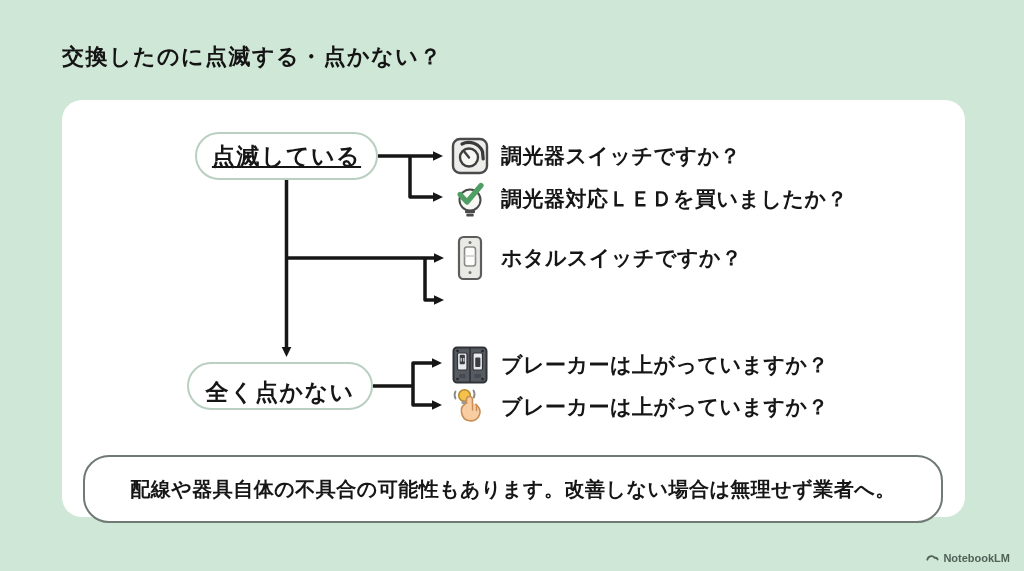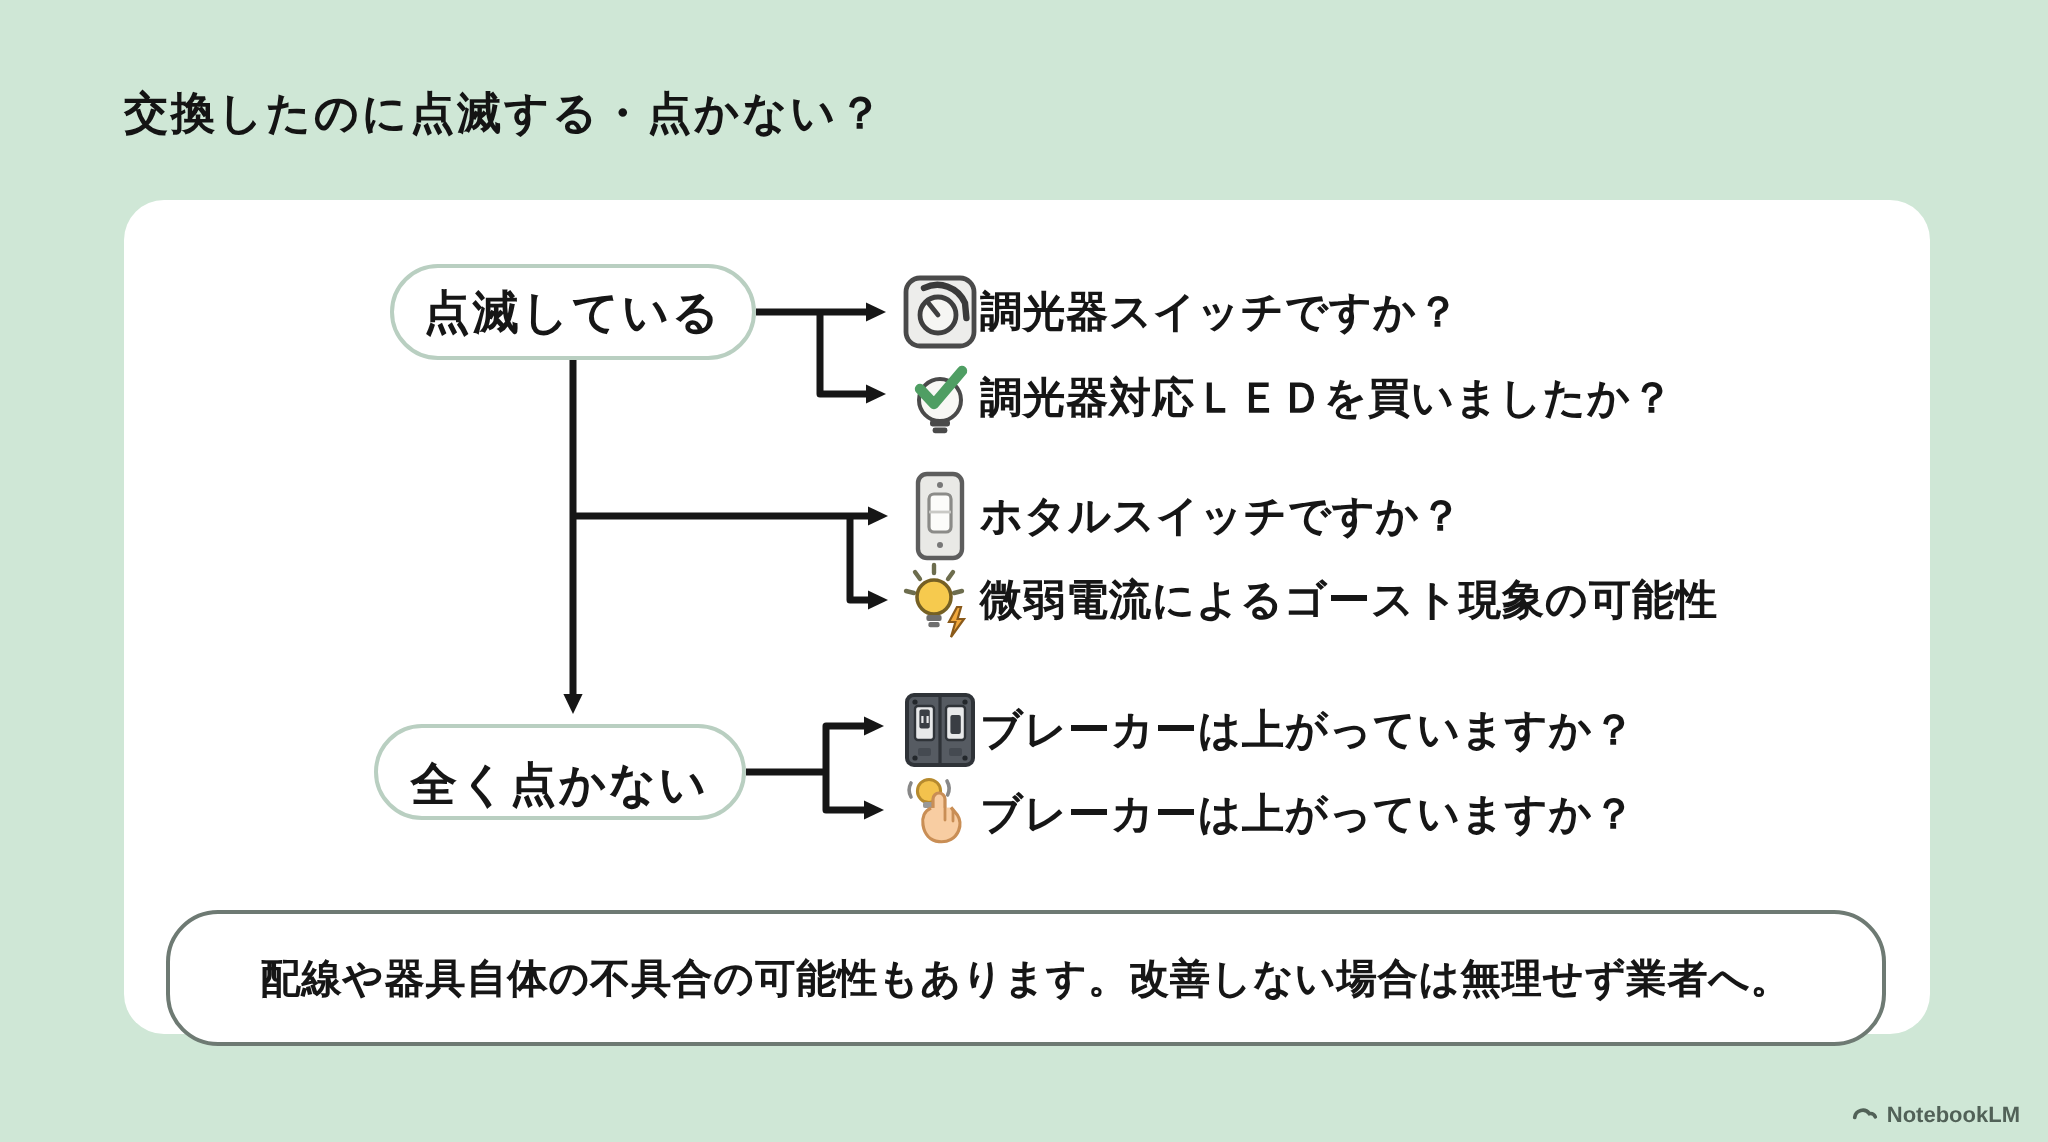--- a/index.html
+++ b/index.html
@@ -36,28 +36,29 @@
     background: #ffffff;
     border: 2.5px solid #b9cfc1;
     border-radius: 26px;
     display: flex;
     align-items: center;
     justify-content: center;
     font-size: 23px;
     font-weight: 800;
     letter-spacing: 1.5px;
   }
-  .pill.n1 { left: 133px; top: 32px; width: 183px; height: 48px; }
+  .pill.n1 { left: 133px; top: 32px; width: 183px; height: 48px; text-decoration: underline; }
   .pill.n2 { left: 125px; top: 262px; width: 186px; height: 48px; align-items: flex-end; }
   .branch-row {
     position: absolute;
     left: 388px;
     height: 48px;
     display: flex;
     align-items: center;
+    gap: 11px;
   }
   .branch-row .icon {
     width: 40px;
     display: flex;
     align-items: center;
     justify-content: center;
     flex: 0 0 40px;
   }
   .branch-row .label {
     font-size: 21px;
@@ -162,38 +163,20 @@
         <rect x="9" y="2" width="22" height="42" rx="4.5" fill="#e9e9e6" stroke="#5d5d5d" stroke-width="2.2"></rect>
         <circle cx="20" cy="7.5" r="1.5" fill="#777777"></circle>
         <rect x="14.5" y="12" width="11" height="19" rx="2.5" fill="#fcfcfa" stroke="#8b8b88" stroke-width="1.6"></rect>
         <line x1="14.5" y1="21" x2="25.5" y2="21" stroke="#c9c9c5" stroke-width="1.4"></line>
         <circle cx="20" cy="37.5" r="1.5" fill="#777777"></circle>
       </svg>
     </span>
     <span class="label">ホタルスイッチですか？</span>
   </div>
 
-  <div class="branch-row row-4">
-    <span class="icon">
-      <svg width="40" height="40" viewBox="0 0 40 40">
-        <g stroke="#6d6d4e" stroke-width="2.2" stroke-linecap="round">
-          <line x1="17" y1="2.5" x2="17" y2="6.5"></line>
-          <line x1="7.5" y1="6" x2="10" y2="9.5"></line>
-          <line x1="26.5" y1="6" x2="24" y2="9.5"></line>
-          <line x1="3" y1="15.5" x2="7" y2="16.5"></line>
-          <line x1="31" y1="15.5" x2="27" y2="16.5"></line>
-        </g>
-        <circle cx="17" cy="18.5" r="8.5" fill="#f6ca4e" stroke="#756024" stroke-width="1.8"></circle>
-        <rect x="13.2" y="27.5" width="7.6" height="3" rx="1" fill="#6e6e6e"></rect>
-        <rect x="14.2" y="31" width="5.6" height="2.6" rx="1" fill="#6e6e6e"></rect>
-        <path d="M28.5,23.5 L24.5,31 h3.2 L25.5,38.5 L32,29.5 h-3.2 L30.5,23.5 Z" fill="#f2a93c" stroke="#8a5a1a" stroke-width="1.1"></path>
-      </svg>
-    </span>
-    <span class="label">微弱電流によるゴースト現象の可能性</span>
-  </div>
 
   <div class="branch-row row-5">
     <span class="icon">
       <svg width="38" height="40" viewBox="0 0 38 40">
         <rect x="2.5" y="2.5" width="33" height="35" rx="3.5" fill="#565b62" stroke="#2f3338" stroke-width="2"></rect>
         <line x1="19" y1="2.5" x2="19" y2="37.5" stroke="#2f3338" stroke-width="1.6"></line>
         <rect x="6.5" y="8" width="9.5" height="17" rx="1.5" fill="#e8e9ea" stroke="#2f3338" stroke-width="1.2"></rect>
         <rect x="22" y="8" width="9.5" height="17" rx="1.5" fill="#e8e9ea" stroke="#2f3338" stroke-width="1.2"></rect>
         <rect x="8.7" y="9.8" width="5.2" height="9.5" rx="1" fill="#3a3e44"></rect>
         <line x1="10.2" y1="13" x2="10.2" y2="16.5" stroke="#e8e9ea" stroke-width="1.1"></line>

